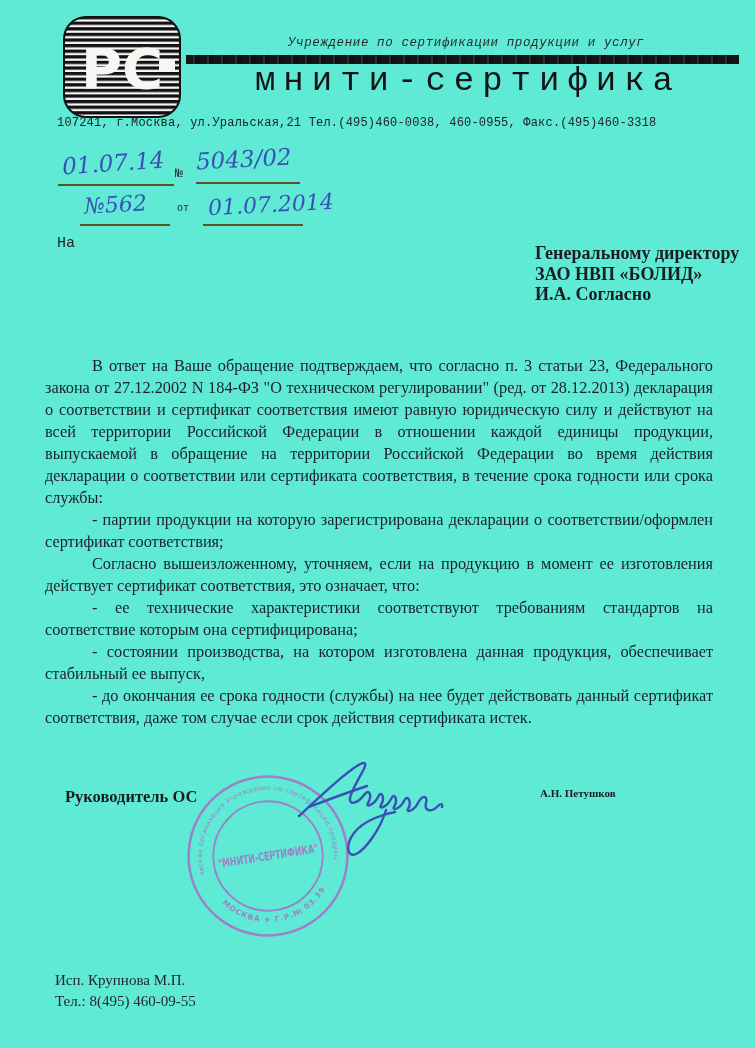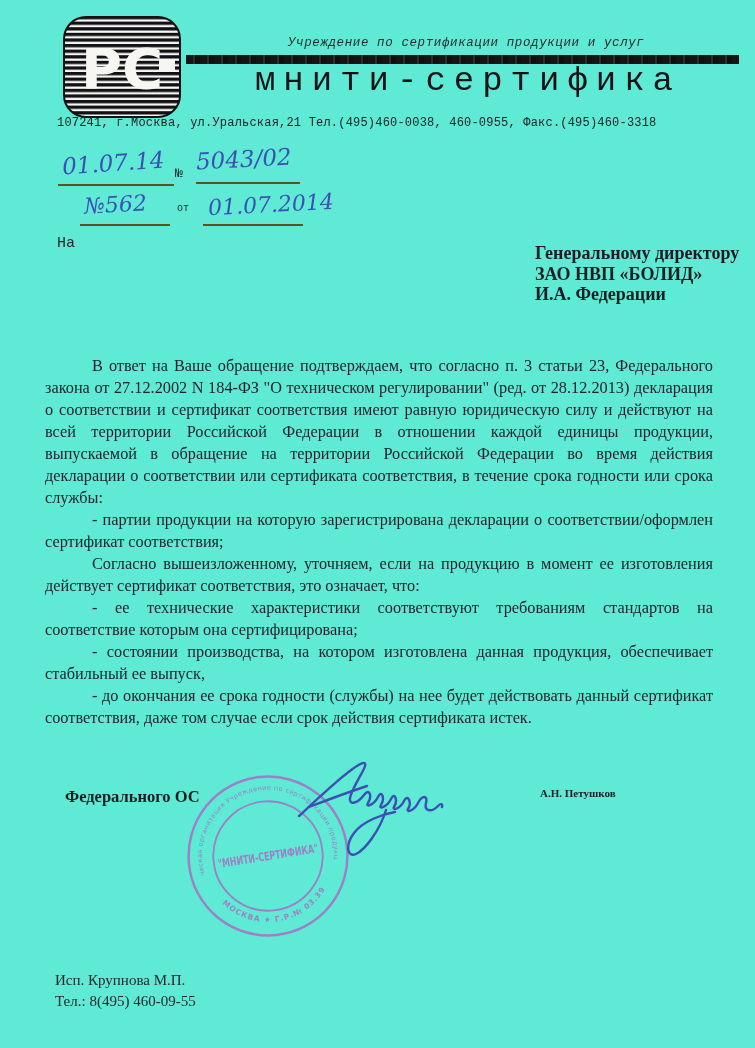--- a/index.html
+++ b/index.html
@@ -117,33 +117,33 @@
   <span class="abs ref-label lbl-na">На</span>
   <div class="abs ref-underline u3"></div>
   <span class="abs hand hw-incoming-number">№562</span>
   <span class="abs ref-label lbl-ot">от</span>
   <div class="abs ref-underline u4"></div>
   <span class="abs hand hw-incoming-date">01.07.2014</span>
 
   <div class="abs recipient">
     <div>Генеральному директору</div>
     <div>ЗАО НВП «БОЛИД»</div>
-    <div>И.А. Федерации</div>
+    <div>И.А. Согласно</div>
   </div>
 
   <div class="abs body-text">
     <p>В ответ на Ваше обращение подтверждаем, что согласно п. 3 статьи 23, Федерального закона от 27.12.2002 N 184-ФЗ "О техническом регулировании" (ред. от 28.12.2013) декларация о соответствии и сертификат соответствия имеют равную юридическую силу и действуют на всей территории Российской Федерации в отношении каждой единицы продукции, выпускаемой в обращение на территории Российской Федерации во время действия декларации о соответствии или сертификата соответствия, в течение срока годности или срока службы:</p>
     <p>- партии продукции на которую зарегистрирована декларации о соответствии/оформлен сертификат соответствия;</p>
     <p>Согласно вышеизложенному, уточняем, если на продукцию в момент ее изготовления действует сертификат соответствия, это означает, что:</p>
     <p>- ее технические характеристики соответствуют требованиям стандартов на соответствие которым она сертифицирована;</p>
     <p>- состоянии производства, на котором изготовлена данная продукция, обеспечивает стабильный ее выпуск,</p>
     <p>- до окончания ее срока годности (службы) на нее будет действовать данный сертификат соответствия, даже  том случае если срок действия сертификата истек.</p>
   </div>
 
-  <div class="abs sig-position">Федерального ОС</div>
+  <div class="abs sig-position">Руководитель ОС</div>
   <div class="abs sig-name">А.Н. Петушков</div>
 
   <div class="abs stamp">
     <svg width="196" height="196" viewBox="0 0 190 190">
       <circle cx="95" cy="95" r="77" fill="none" stroke="#a672c6" stroke-width="2.4"></circle>
       <circle cx="95" cy="95" r="53" fill="none" stroke="#a672c6" stroke-width="1.8"></circle>
       <defs>
         <path id="ringTop" d="M 32,106.1 A 64 64 0 1 1 158,106.1" fill="none"></path>
         <path id="ringBottom" d="M 42.6,131.7 A 64 64 0 0 0 147.4,131.7" fill="none"></path>
       </defs>

